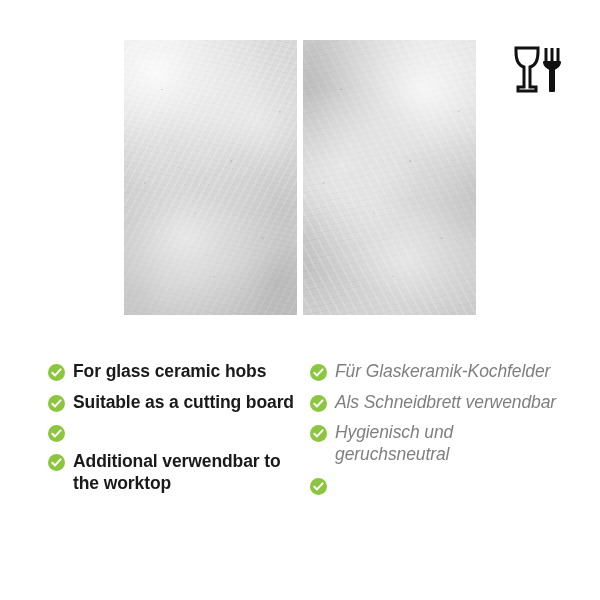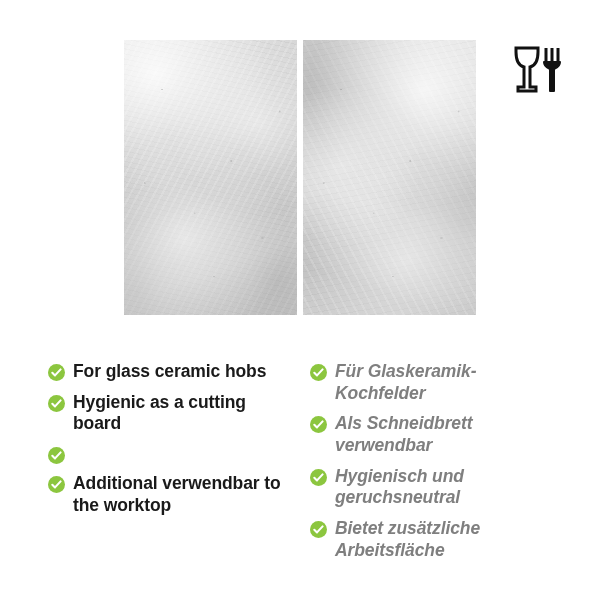--- a/index.html
+++ b/index.html
@@ -122,21 +122,21 @@
   .feature-text {
     font-size: 17.5px;
     line-height: 1.24;
     color: #1a1a1a;
     font-weight: bold;
     letter-spacing: -0.1px;
   }
   .col.de .feature-text {
     color: #7f7f7f;
     font-style: italic;
-    font-weight: bold;
+    font-weight: normal;
   }
 </style>
 </head>
 <body>
 
 <div class="page">
 
   <div class="foodsafe-icon">
     <svg viewBox="0 0 60 60" width="60" height="60" aria-hidden="true">
 
@@ -168,21 +168,21 @@
             </svg>
         </span>
         <span class="feature-text">For glass ceramic hobs</span>
       </div>
       <div class="feature">
         <span class="check">
           <svg width="17" height="17" viewBox="0 0 17 17">
               <path d="M4.3 8.8 L7 11.4 L12.6 5.4" fill="none" stroke="#ffffff" stroke-width="2.1" stroke-linecap="round" stroke-linejoin="round"></path>
             </svg>
         </span>
-        <span class="feature-text">Hygienic as a cutting board</span>
+        <span class="feature-text">Suitable as a cutting board</span>
       </div>
       <div class="feature">
         <span class="check">
           <svg width="17" height="17" viewBox="0 0 17 17">
               <path d="M4.3 8.8 L7 11.4 L12.6 5.4" fill="none" stroke="#ffffff" stroke-width="2.1" stroke-linecap="round" stroke-linejoin="round"></path>
             </svg>
         </span>
       </div>
       <div class="feature">
         <span class="check">
@@ -218,18 +218,17 @@
             </svg>
         </span>
         <span class="feature-text">Hygienisch und geruchsneutral</span>
       </div>
       <div class="feature">
         <span class="check">
           <svg width="17" height="17" viewBox="0 0 17 17">
               <path d="M4.3 8.8 L7 11.4 L12.6 5.4" fill="none" stroke="#ffffff" stroke-width="2.1" stroke-linecap="round" stroke-linejoin="round"></path>
             </svg>
         </span>
-        <span class="feature-text">Bietet zusätzliche Arbeitsfläche</span>
       </div>
     </div>
 
   </div>
 </div>
 
 </body></html>

